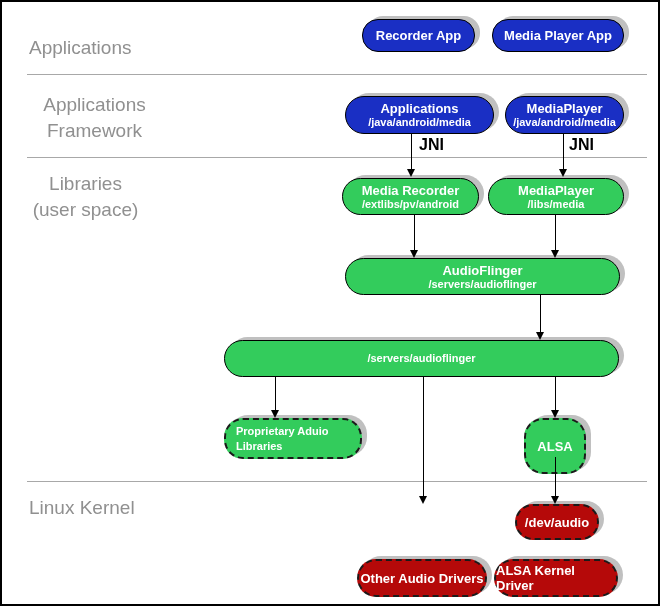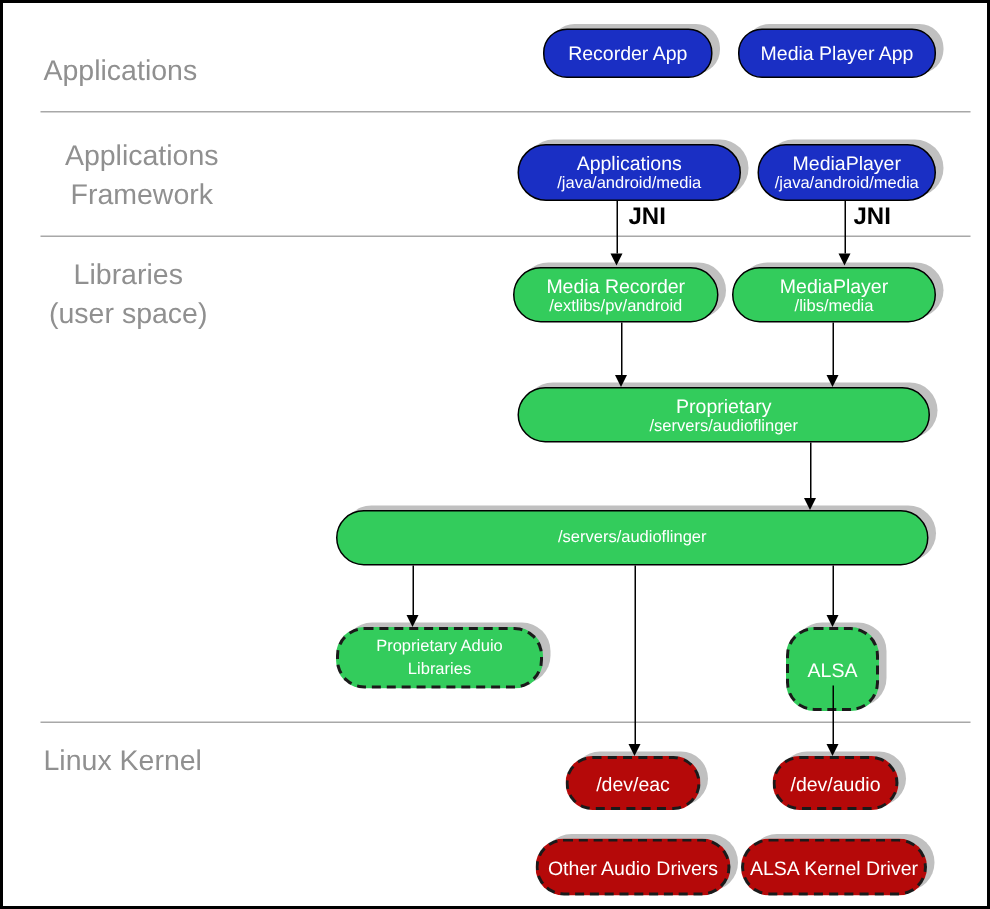--- a/index.html
+++ b/index.html
@@ -17,24 +17,24 @@
     position:absolute;color:var(--label_gray);
     font-size:19px;line-height:26px;white-space:pre-line;
   }
   .divider{
     position:absolute;left:25px;width:620px;height:1px;
     background:var(--divider_gray);
   }
   .node{
     position:absolute;display:flex;flex-direction:column;
     align-items:center;justify-content:center;
-    color:#fff;text-align:center;
+    color:#fff;
     border:1.5px solid #000;border-radius:19px;
     box-shadow:5px -3px 0 0 var(--shadow);
-    font-size:13px;line-height:15px;
+    font-size:13px;line-height:15px;font-weight:bold;
   }
   .node .path{font-size:11px;line-height:13px}
   .blue{background:var(--blue)}
   .green{background:var(--green)}
   .red{background:var(--red)}
   .dashed{border:2px dashed #1a1a1a}
   .small-text{font-size:11px;line-height:15px}
   .vline{position:absolute;width:1px;background:#000}
   .arrow{
     position:absolute;width:0;height:0;
@@ -78,38 +78,35 @@
   <div class="node green" style="left:340px;top:176px;width:137px;height:37px">
     <span>Media Recorder</span>
     <span class="path">/extlibs/pv/android</span>
   </div>
   <div class="node green" style="left:486px;top:176px;width:136px;height:37px">
     <span>MediaPlayer</span>
     <span class="path">/libs/media</span>
   </div>
 
   <div class="node green" style="left:343px;top:256px;width:275px;height:37px">
-    <span>Proprietary</span>
+    <span>AudioFlinger</span>
     <span class="path">/servers/audioflinger</span>
   </div>
 
   <div class="node green" style="left:222px;top:338px;width:395px;height:37px">
     <span class="path">/servers/audioflinger</span>
   </div>
 
   <div class="node green dashed small-text" style="left:222px;top:416px;width:138px;height:41px;padding:0 10px">
     <span>Proprietary Aduio Libraries</span>
   </div>
   <div class="node green dashed" style="left:522px;top:416px;width:62px;height:56px">
     <span>ALSA</span>
   </div>
 
-  <div class="node red dashed" style="left:375px;top:502px;width:90px;height:36px">
-    <span>/dev/eac</span>
-  </div>
   <div class="node red dashed" style="left:513px;top:502px;width:84px;height:36px">
     <span>/dev/audio</span>
   </div>
   <div class="node red dashed" style="left:355px;top:557px;width:130px;height:38px">
     <span>Other Audio Drivers</span>
   </div>
   <div class="node red dashed" style="left:492px;top:557px;width:124px;height:38px">
     <span>ALSA Kernel Driver</span>
   </div>
 

